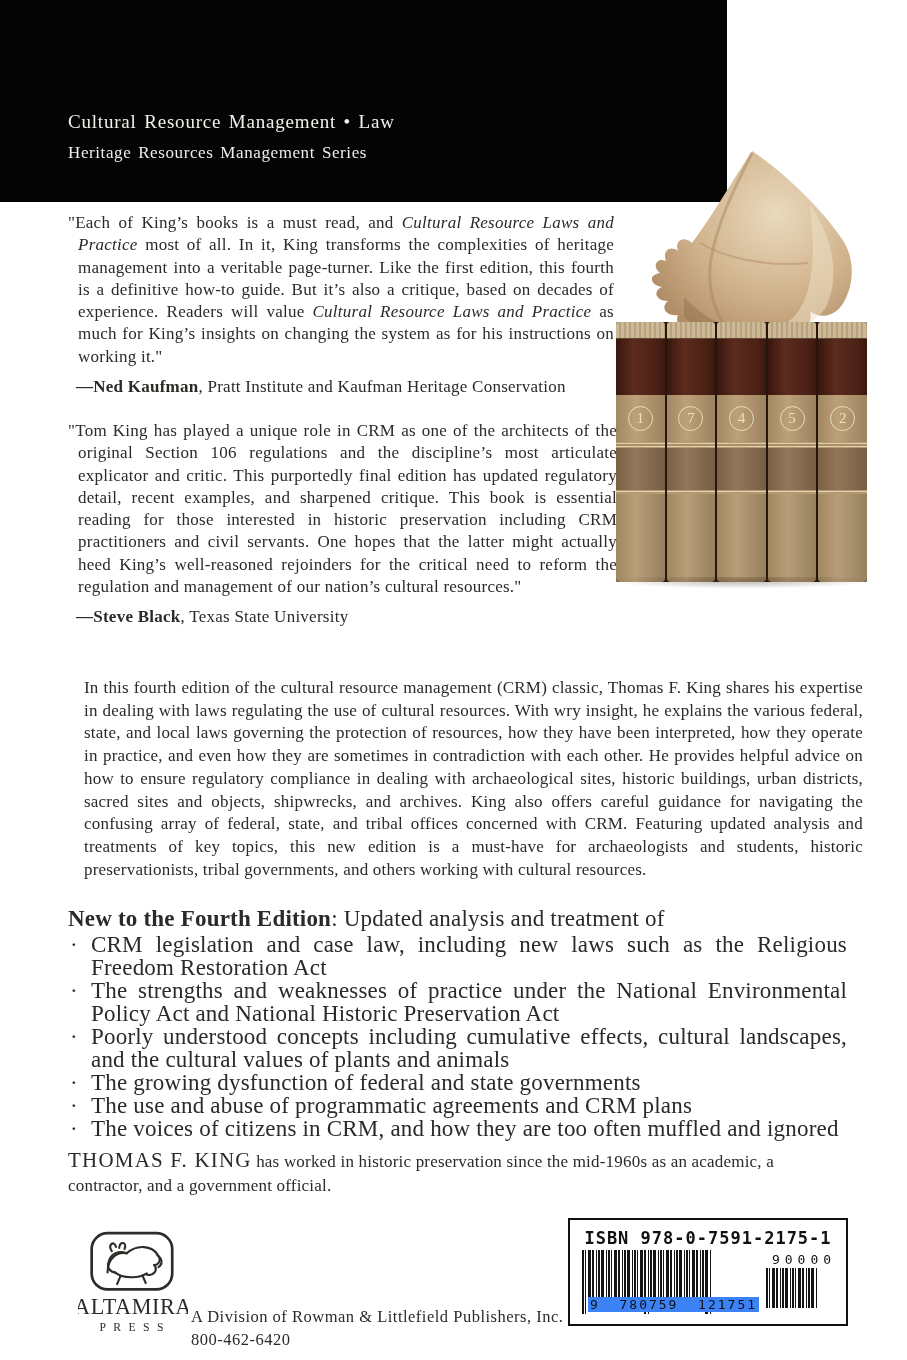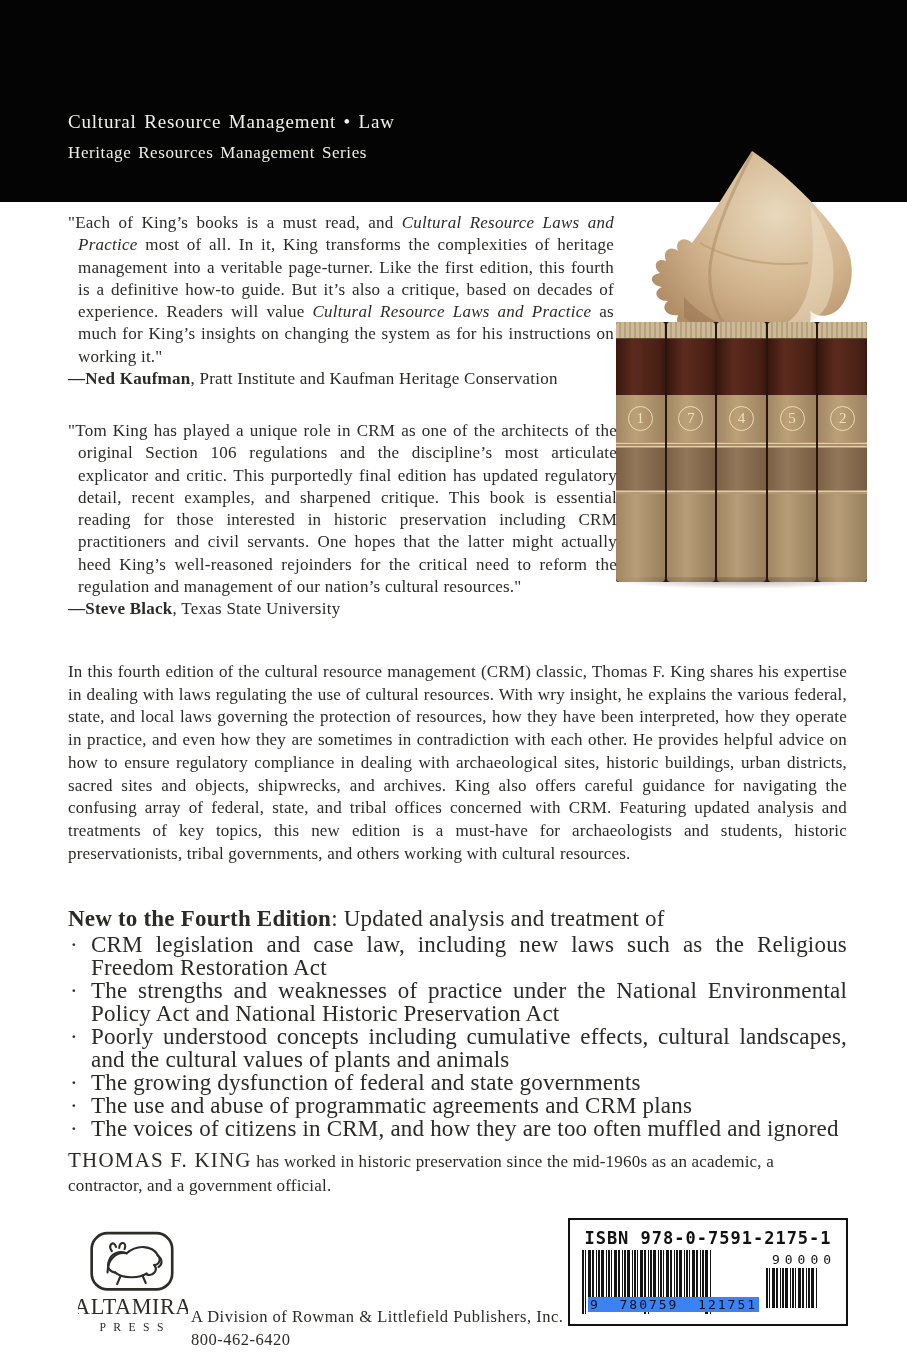--- a/index.html
+++ b/index.html
@@ -3,21 +3,21 @@
 <meta charset="utf-8">
 <style>
   html,body{margin:0;padding:0;background:#e8e8e8;}
   .cover{
     position:relative;width:907px;height:1360px;margin:0 auto;
     background:#ffffff;overflow:hidden;
     font-family:"Liberation Serif","DejaVu Serif",serif;
     color:#2b2a27;
   }
   
-  .banner{position:absolute;left:0;top:0;width:907px;height:202px;background:#040404;}
+  .banner{position:absolute;left:0;top:0;width:727px;height:202px;background:#040404;}
   .banner .category{
     position:absolute;left:68px;top:111px;font-size:19px;color:#f3f1ec;
     letter-spacing:.8px;word-spacing:2px;
   }
   .banner .series{
     position:absolute;left:68px;top:143px;font-size:17px;color:#efede8;
     letter-spacing:.6px;word-spacing:2px;
   }
   
   .shell{position:absolute;left:612px;top:147px;width:296px;height:201px;}
@@ -38,28 +38,28 @@
   .s-mid{height:42px;background:linear-gradient(90deg,#7c6045,#93775a 40%,#775d43);}
   .s-rule2{height:4px;background:linear-gradient(#b49a74 0 1px,#e3d0a8 1px 2px,#b49a74 2px 4px);}
   .s-bottom{flex:1;background:linear-gradient(90deg,#a08761,#b89e78 40%,#97805e);}
   .books-shadow{
     position:absolute;left:610px;top:577px;width:262px;height:12px;
     background:radial-gradient(ellipse at 50% 30%,rgba(60,40,25,.35),rgba(60,40,25,0) 70%);
   }
   
   .quote{position:absolute;font-size:17px;line-height:22.3px;letter-spacing:.25px;}
   .quote .qtext{margin:0;text-align:justify;padding-left:10px;text-indent:-10px;}
-  .quote .attribution{margin:0;}
+  .quote .attribution{margin:8px;}
   .q1{left:68px;top:212px;width:546px;}
   .q2{left:68px;top:420px;width:549px;}
   .it{font-style:italic;}
   .bold{font-weight:bold;}
   .description{
     position:absolute;left:68px;top:661px;width:779px;
-    font-size:17px;line-height:22.7px;letter-spacing:.2px;text-align:justify;margin:0;
+    font-size:17px;line-height:22.7px;letter-spacing:.2px;text-align:justify;margin:16px;
   }
   .newsec{position:absolute;left:68px;top:907px;width:779px;font-size:23px;line-height:23px;letter-spacing:.2px;}
   .newsec .heading{margin:0 0 3px 0;}
   .blist{margin:0;padding:0;list-style:none;}
   .blist li{display:flex;align-items:flex-start;margin:0;}
   .bullet-marker{width:23px;flex:0 0 23px;text-align:left;padding-left:2px;box-sizing:border-box;}
   .btext{flex:1;text-align:justify;}
   .bio{position:absolute;left:68px;top:1149px;width:779px;font-size:17px;line-height:23.5px;letter-spacing:.2px;margin:0;}
   .author-name{font-size:21px;letter-spacing:1.2px;}
   

